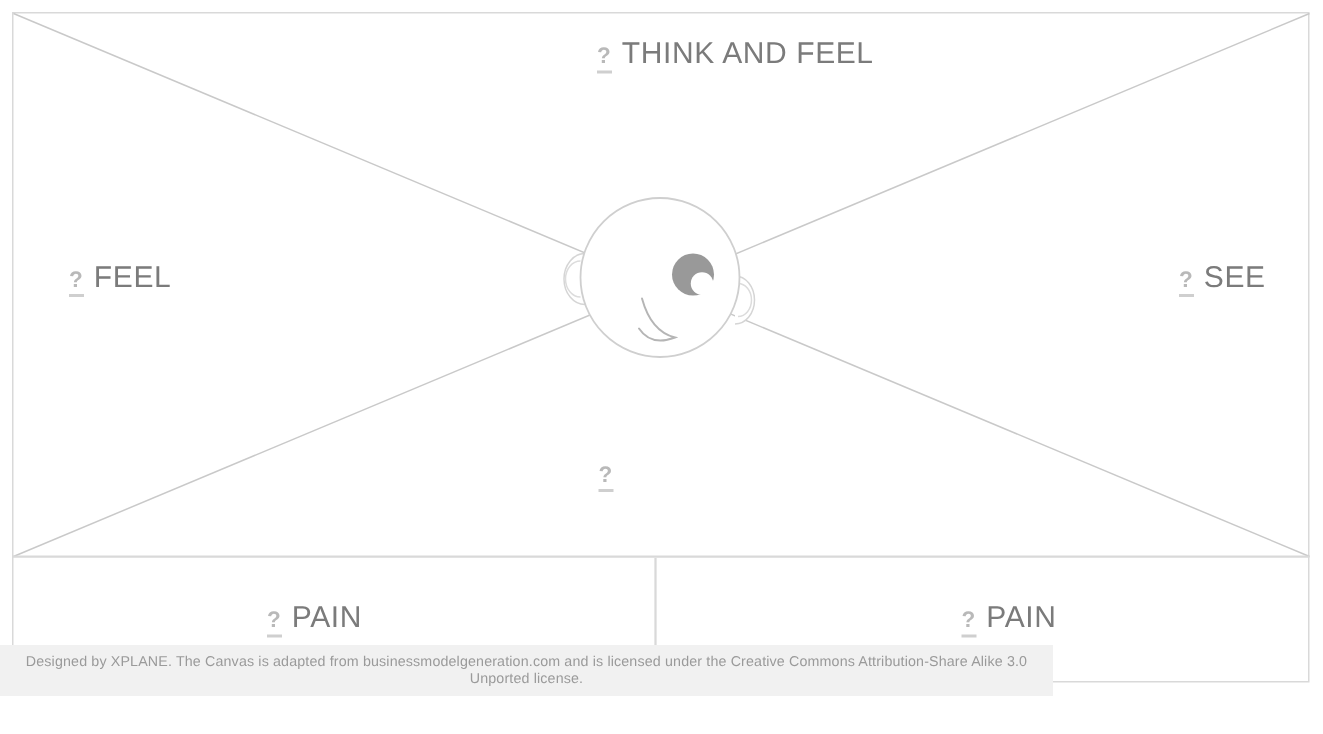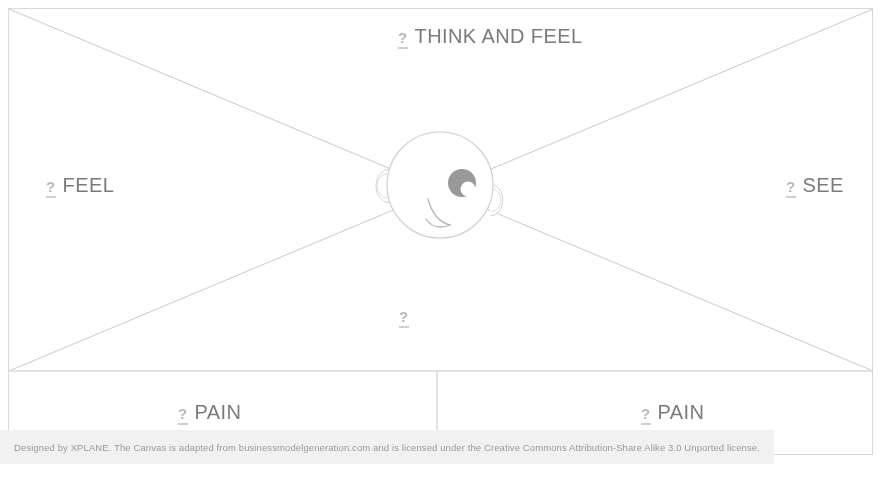--- a/index.html
+++ b/index.html
@@ -72,21 +72,21 @@
   #label-see    { left: 786px; top: 175px; }
   #label-saydo  { left: 399px; top: 309px; }
   #label-pain   { left: 178px; top: 402px; }
   #label-gain   { left: 641px; top: 402px; }
 
   
   .footer-band {
     position: absolute;
     left: 0;
     top: 430px;
-    width: 774px;
+    width: 702px;
     height: 34px;
     background: #f1f1f1;
     display: flex;
     align-items: center;
     justify-content: center;
   }
   .footer-text {
     font-size: 9.5px;
     color: #9a9a9a;
     letter-spacing: 0.1px;

